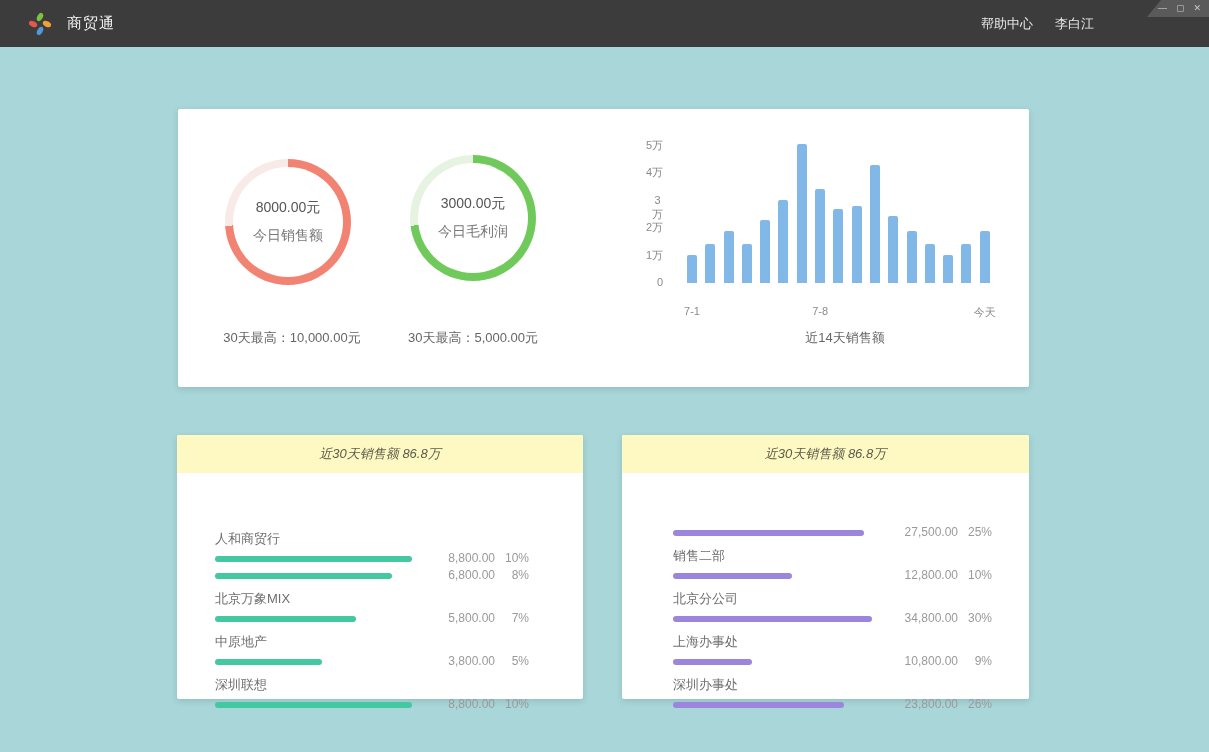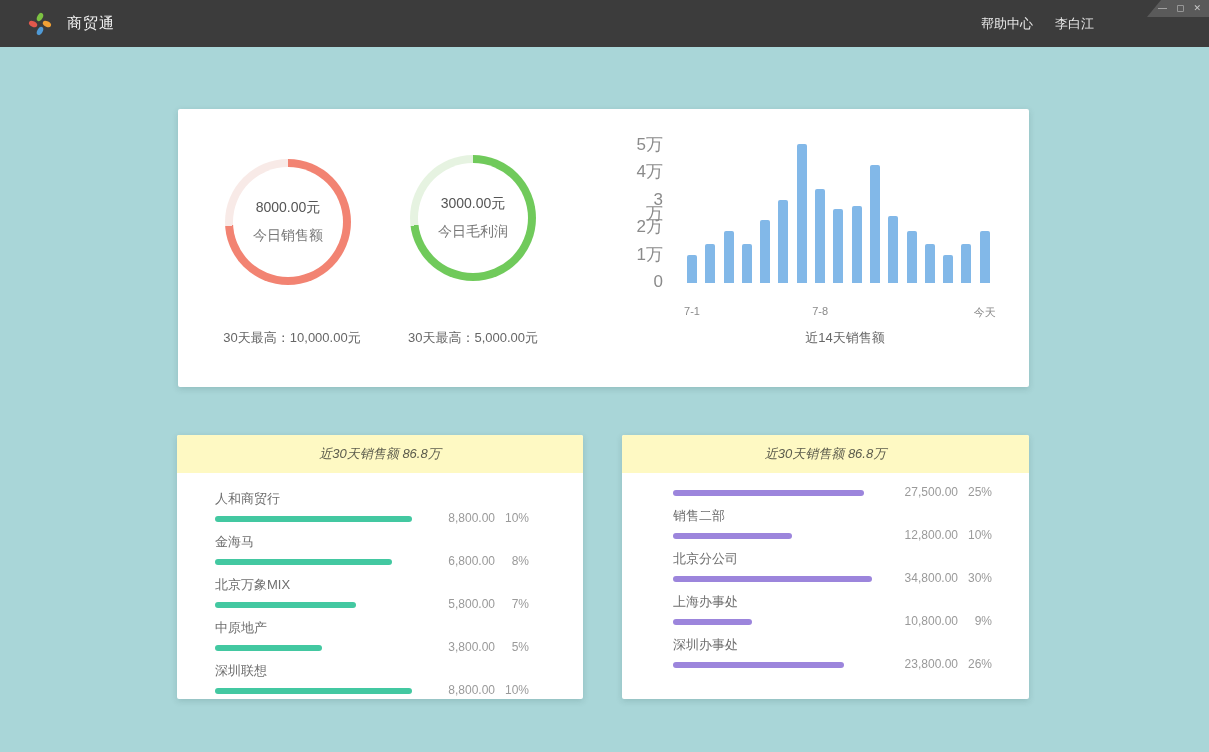--- a/index.html
+++ b/index.html
@@ -53,39 +53,39 @@
   .donut-label { font-size:14px; color:#777; }
 
   .caption { position:absolute; top:220px; font-size:13px; color:#666; text-align:center; }
   .caption-1 { left:9px;   width:210px; }
   .caption-2 { left:190px; width:210px; }
   .caption-chart { left:567px; width:200px; }
 
   
   .chart-ylabels { position:absolute; left:448px; top:0; width:37px; height:190px; }
   .chart-ylabels span {
-    position:absolute; right:0; font-size:17px; color:#8a8a8a; line-height:14px; text-align:right;
+    position:absolute; right:0; font-size:11px; color:#8a8a8a; line-height:14px; text-align:center;
   }
   .chart-plot {
     position:absolute; left:509px; top:29px; width:304px; height:145px;
     display:flex; align-items:flex-end; gap:8.3px;
   }
   .chart-plot .bar { width:10px; border-radius:2px 2px 0 0; }
   .chart-xlabels { position:absolute; left:509px; top:196px; width:304px; height:16px; }
   .chart-xlabels span {
     position:absolute; transform:translateX(-50%); font-size:11px; color:#8a8a8a; white-space:nowrap;
   }
 
   
   .rank-header {
     height:38px; background:#fef9c3; border-radius:2px 2px 0 0;
     display:flex; align-items:center; justify-content:center;
     font-size:13px; color:#5c5c4d;font-style:italic;
   }
-  .rank-body { padding-top:17px; }
+  .rank-body { padding-top:17px;margin-top:40px; }
   .card-rank-left  .rank-body { padding-left:38px; padding-right:54px; }
   .card-rank-right .rank-body { padding-left:51px; padding-right:37px; }
   .rank-row { position:relative; margin-bottom:11px; }
   .rank-label { font-size:13px; color:#6e6e6e; margin-bottom:8px; }
   .rank-bar { height:6px; border-radius:3px; }
   .rank-vals {
     position:absolute; right:0; bottom:-3px;
     font-size:12px; color:#9a9a9a; white-space:nowrap;
   }
   .rank-vals .pct { display:inline-block; width:34px; text-align:right; }
@@ -173,21 +173,20 @@
 
 <div class="card card-rank-left">
   <div class="rank-header">近30天销售额 86.8万</div>
   <div class="rank-body" id="rank-body-0">
       <div class="rank-row">
         <div class="rank-label">人和商贸行</div>
         <div class="rank-bar" style="width: 197px; background: rgb(67, 200, 161);"></div>
         <div class="rank-vals"><span>8,800.00</span><span class="pct">10%</span></div>
       </div>
       <div class="rank-row">
-        <div class="rank-label">金海马</div>
         <div class="rank-bar" style="width: 177px; background: rgb(67, 200, 161);"></div>
         <div class="rank-vals"><span>6,800.00</span><span class="pct">8%</span></div>
       </div>
       <div class="rank-row">
         <div class="rank-label">北京万象MIX</div>
         <div class="rank-bar" style="width: 141px; background: rgb(67, 200, 161);"></div>
         <div class="rank-vals"><span>5,800.00</span><span class="pct">7%</span></div>
       </div>
       <div class="rank-row">
         <div class="rank-label">中原地产</div>

